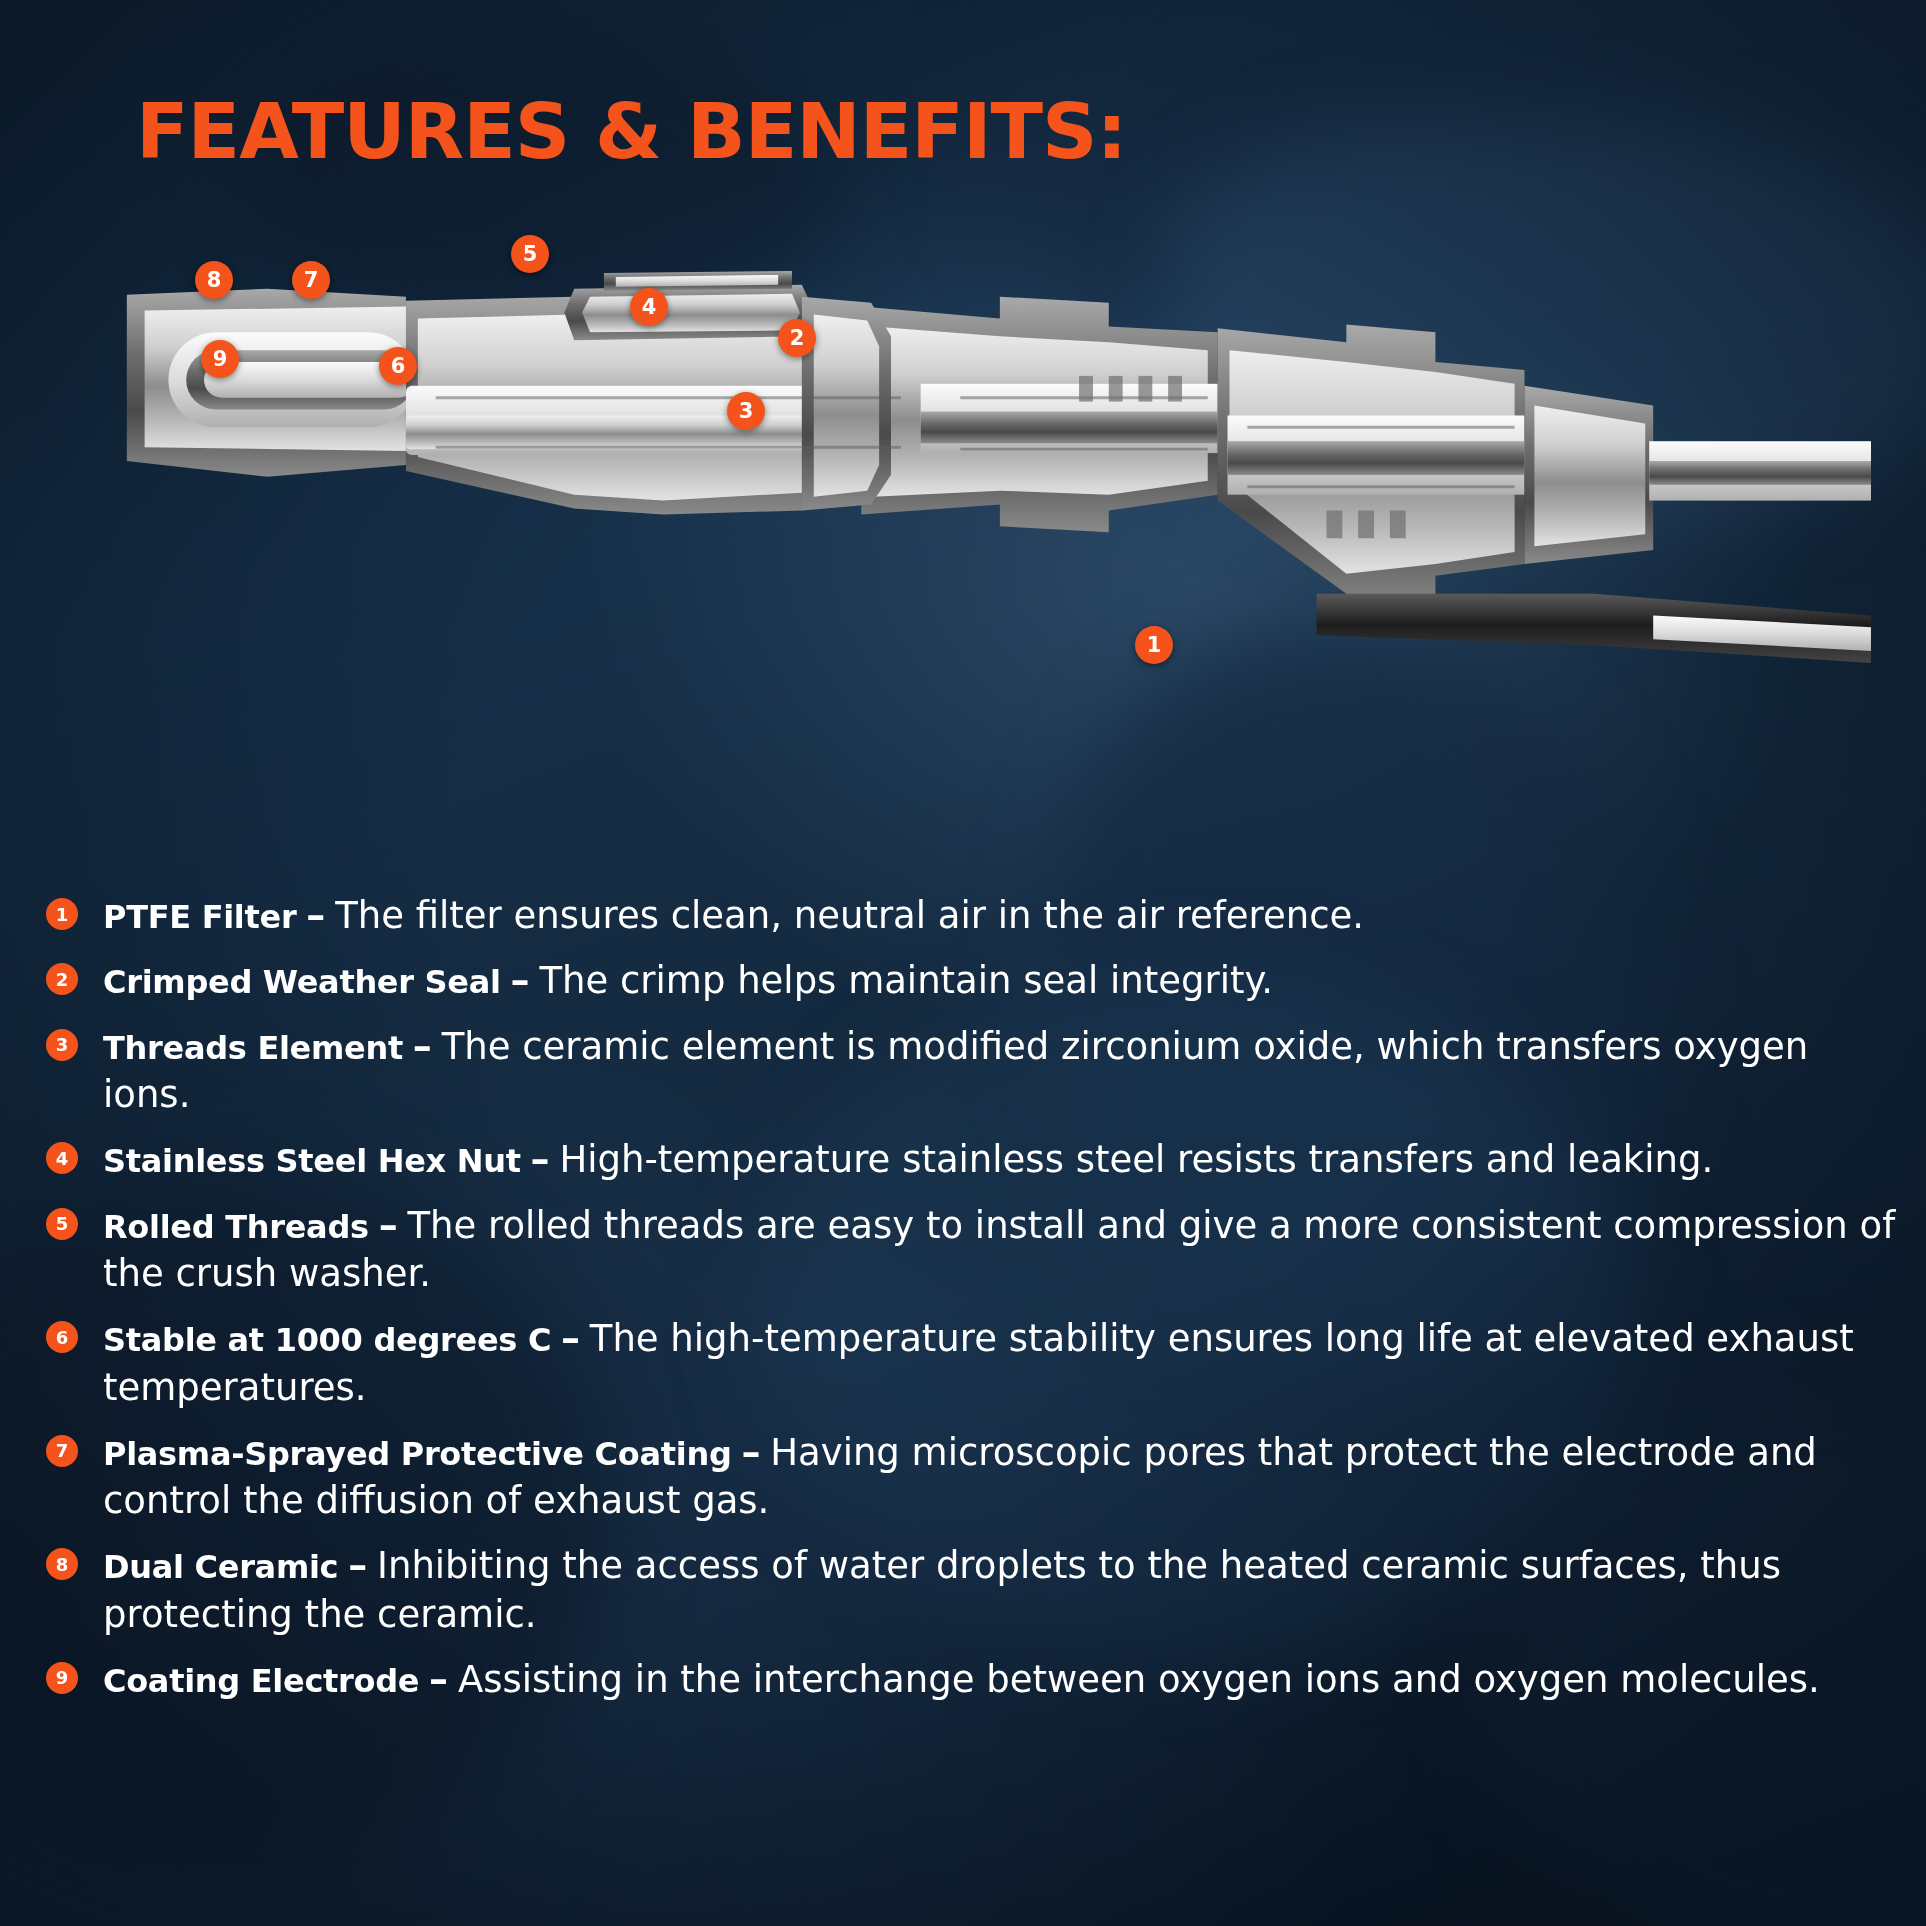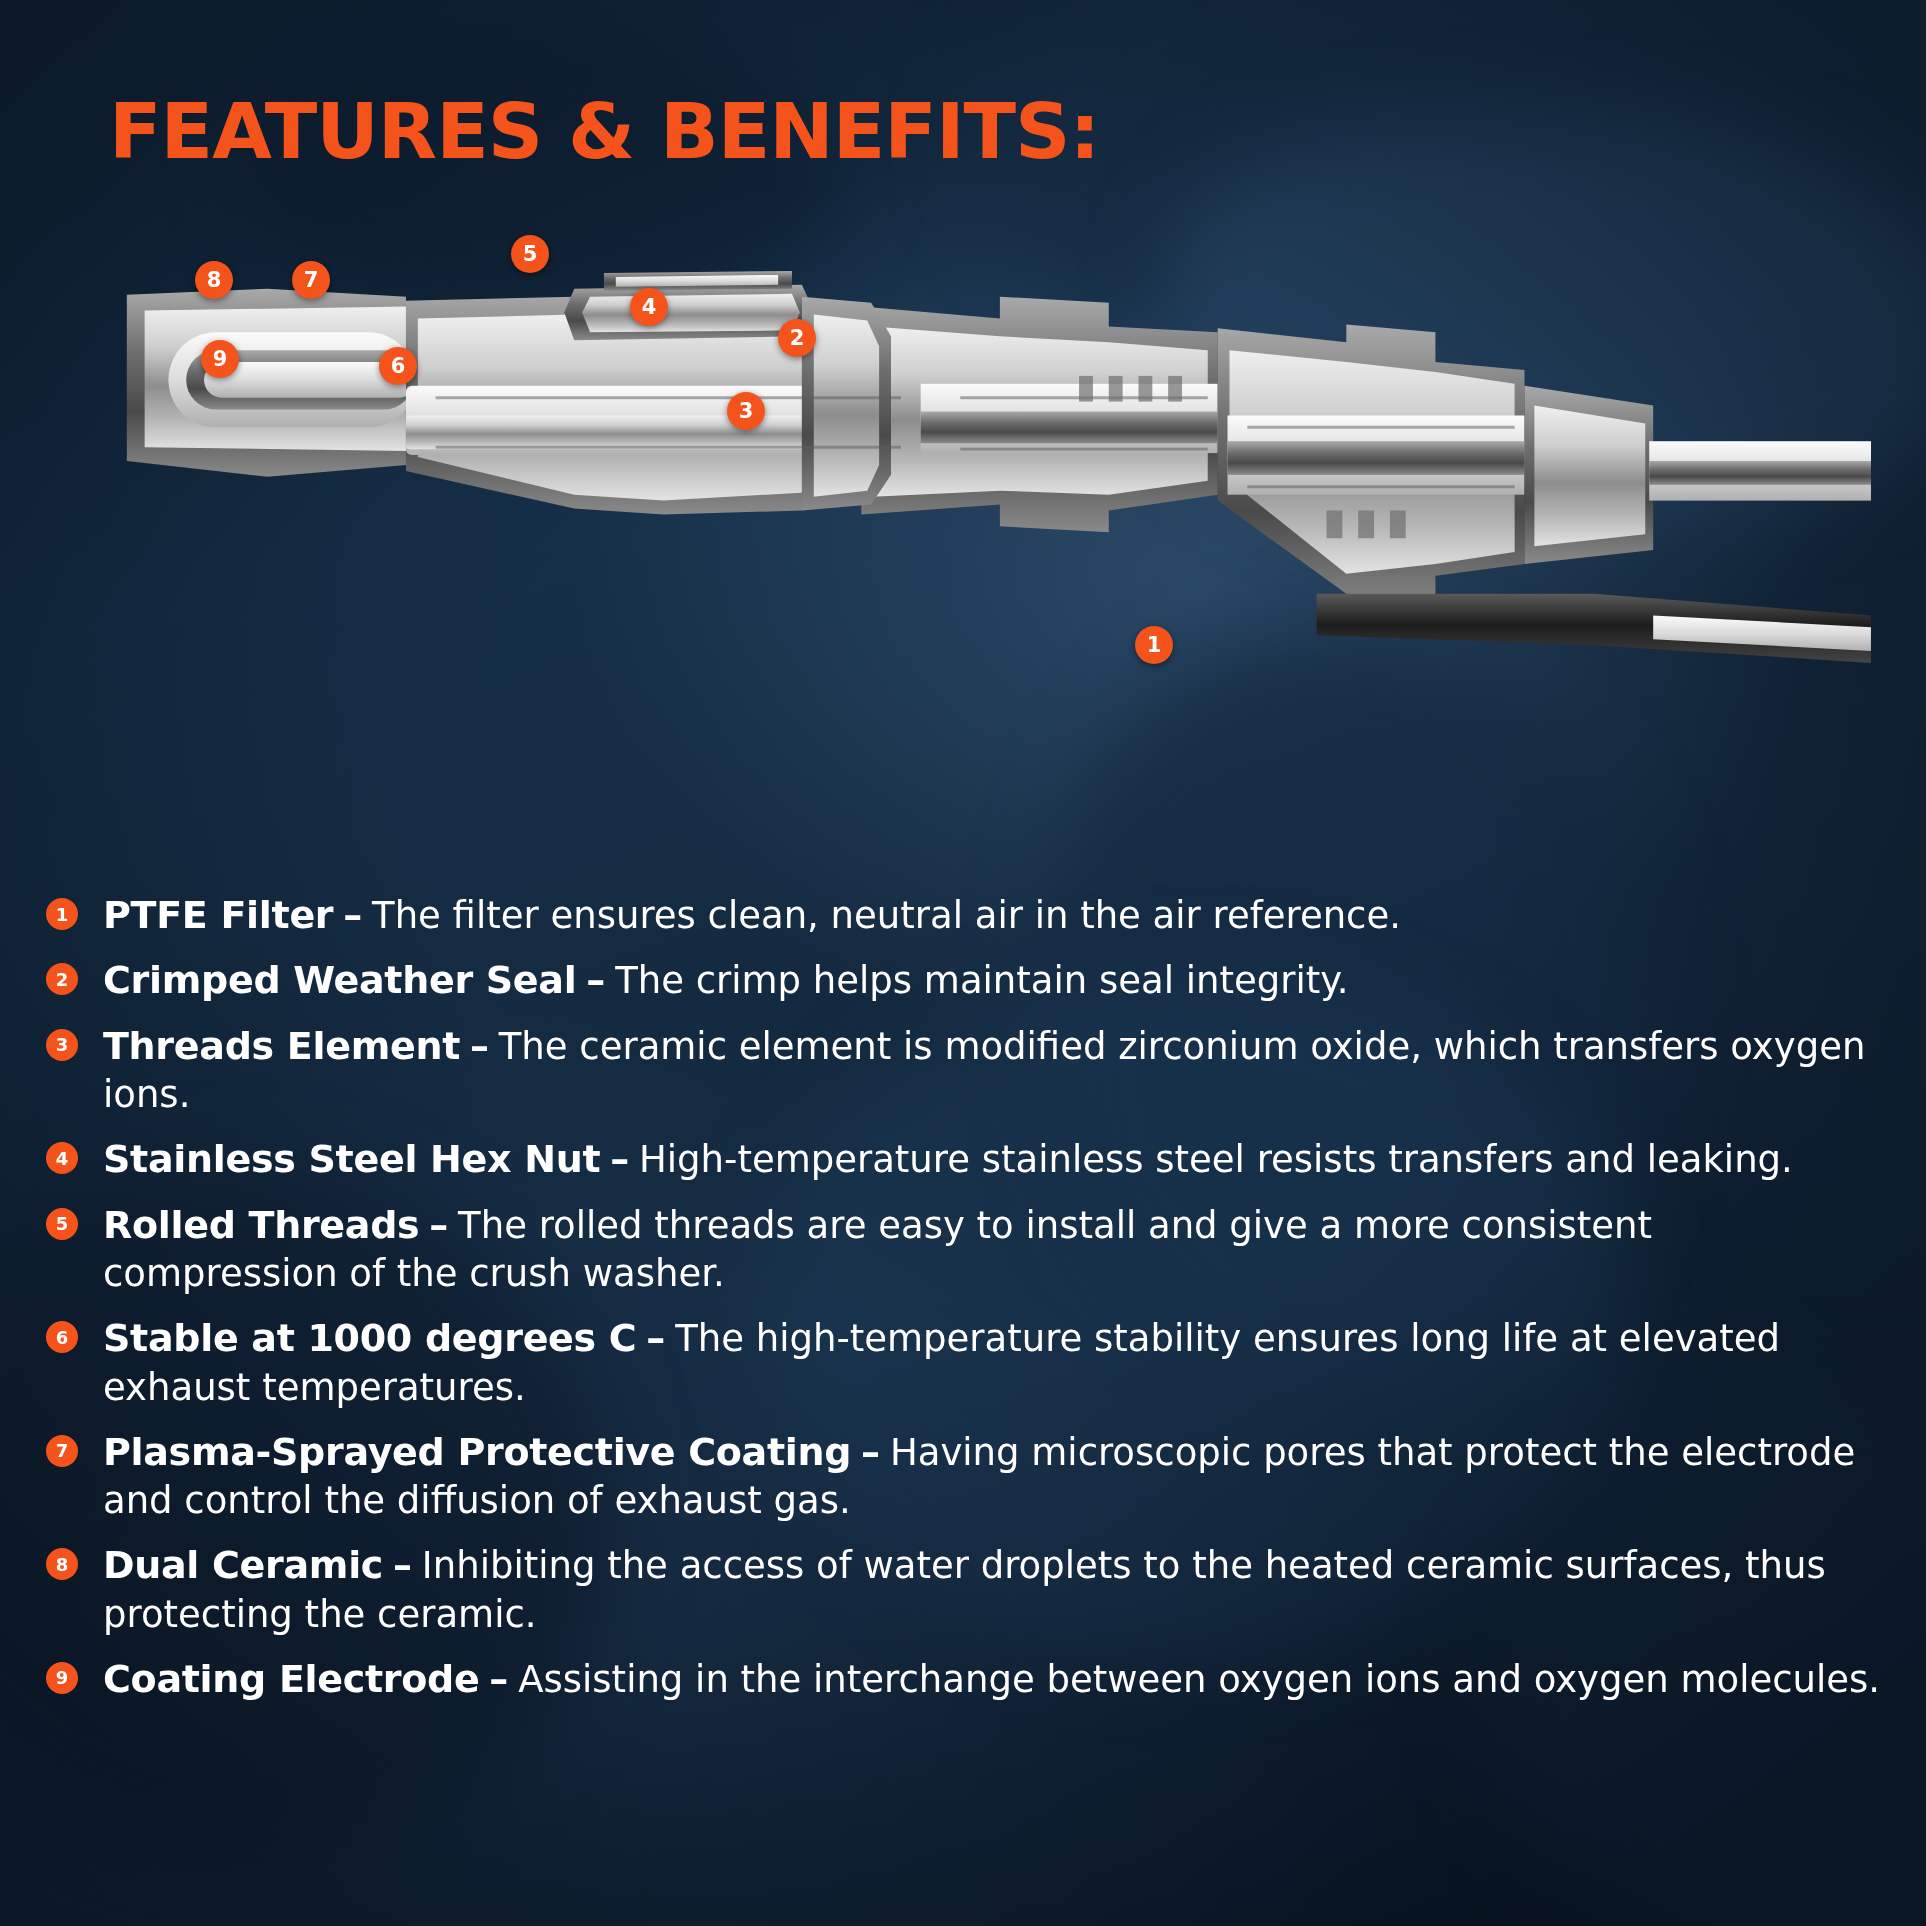--- a/index.html
+++ b/index.html
@@ -34,21 +34,21 @@
   .bg-6 { left: 1485px; top: 1386px; width: 693px; height: 594px; background: rgba(18,38,60,0.7); }
   .bg-7 { left: 248px; top: 30px; width: 594px; height: 297px; background: rgba(16,32,52,0.65); }
   .bg-vignette {
     position: absolute; inset: 0;
     background: radial-gradient(ellipse 1287px 1188px at 50% 45%, rgba(0,0,0,0) 40%, rgba(5,12,22,0.55) 100%);
     pointer-events: none;
   }
 
   .title {
     position: absolute;
-    left: 109px;
+    left: 136px;
     top: 87px;
     font-size: 77px;
     font-weight: 800;
     letter-spacing: -1px;
     color: #f4541b;
     font-family: "DejaVu Sans", sans-serif;
   }
 
   
   .diagram {
@@ -105,21 +105,21 @@
     justify-content: center;
   }
   .feature .text {
     font-size: 31px;
     line-height: 1.30;
     color: #ffffff;
     font-family: "DejaVu Sans", sans-serif;
   }
   .feature .label {
     font-weight: 700;
-    font-size: 38px;
+    font-size: 32px;
     letter-spacing: -0.3px;
   }
   .feature .dash {
     font-weight: 700;
     font-size: 38px;
   }
   .feature .desc {
     font-weight: 400;
     font-size: 37px;
   }

